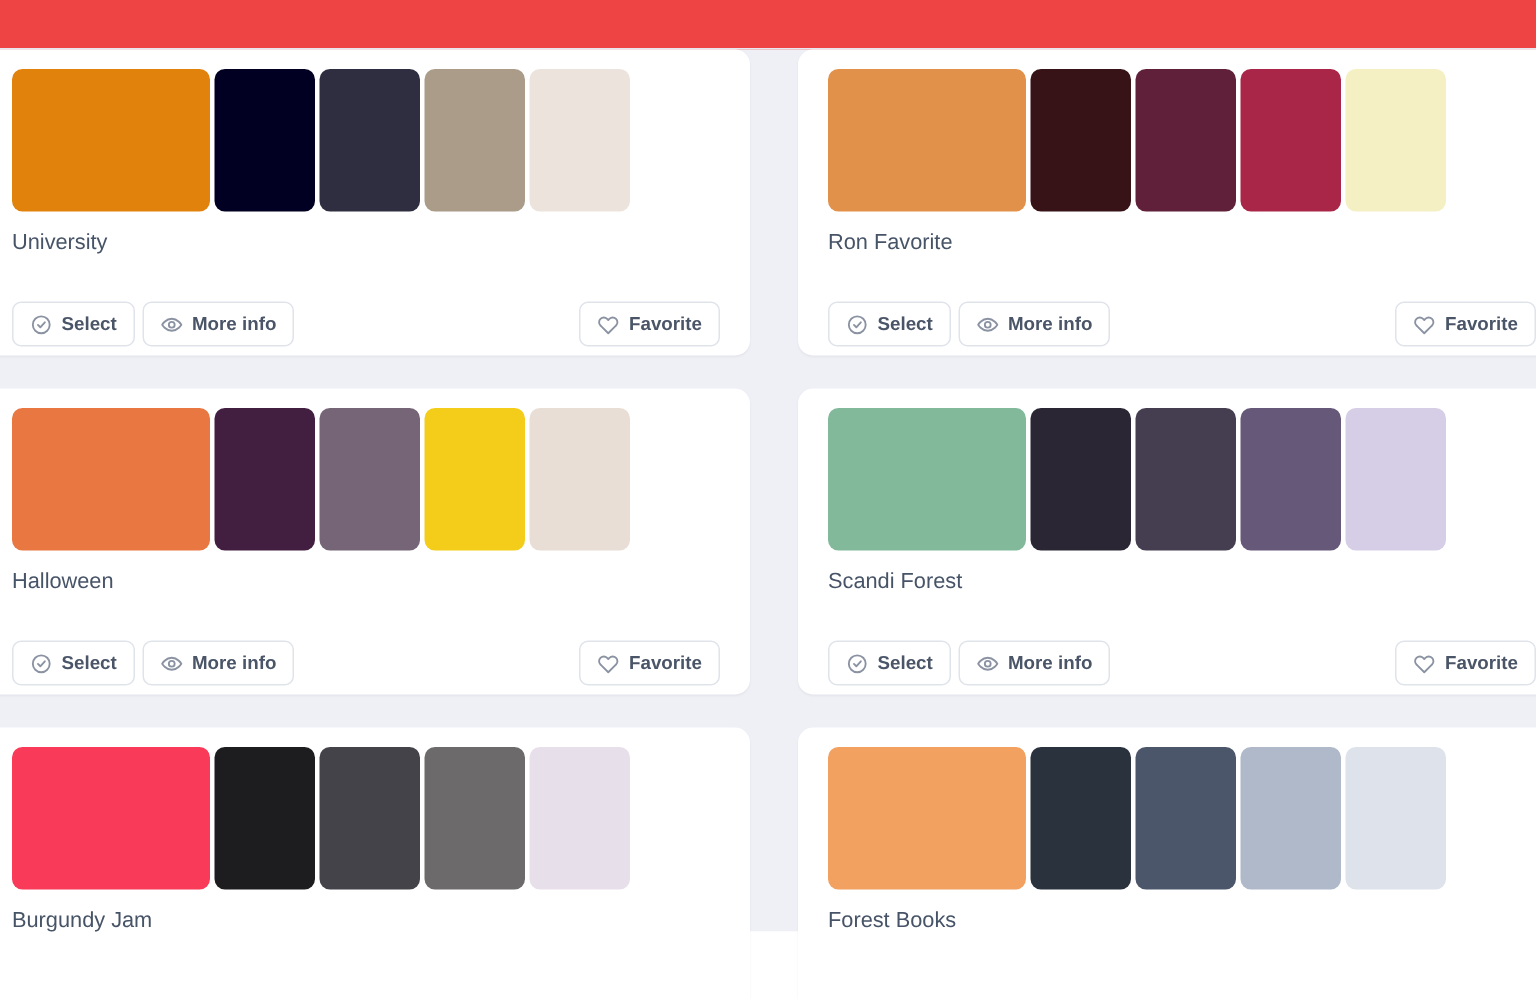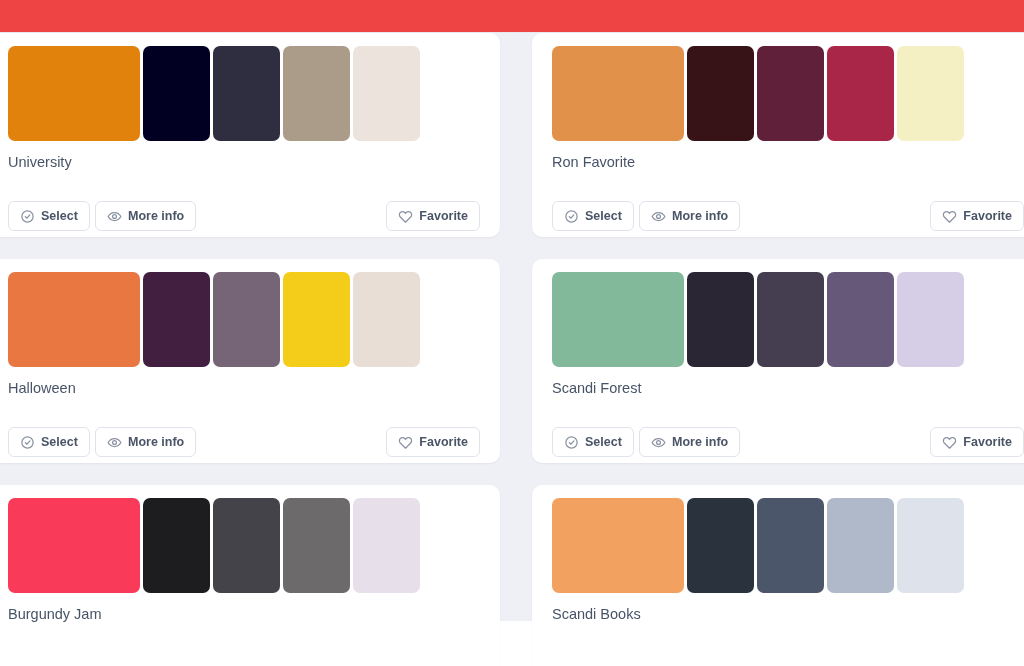--- a/index.html
+++ b/index.html
@@ -324,17 +324,17 @@
     </div>
 
     <div class="card col-right row-3">
       <div class="swatches">
         <div class="swatch s0" style="background-color: rgb(242, 161, 97);"></div>
         <div class="swatch s1" style="background-color: rgb(42, 50, 61);"></div>
         <div class="swatch s2" style="background-color: rgb(76, 86, 106);"></div>
         <div class="swatch s3" style="background-color: rgb(175, 185, 201);"></div>
         <div class="swatch s4" style="background-color: rgb(222, 226, 234);"></div>
       </div>
-      <div class="palette-name">Scandi Books</div>
+      <div class="palette-name">Forest Books</div>
     </div>
 
   </div>
 </div>
 
 </body></html>

